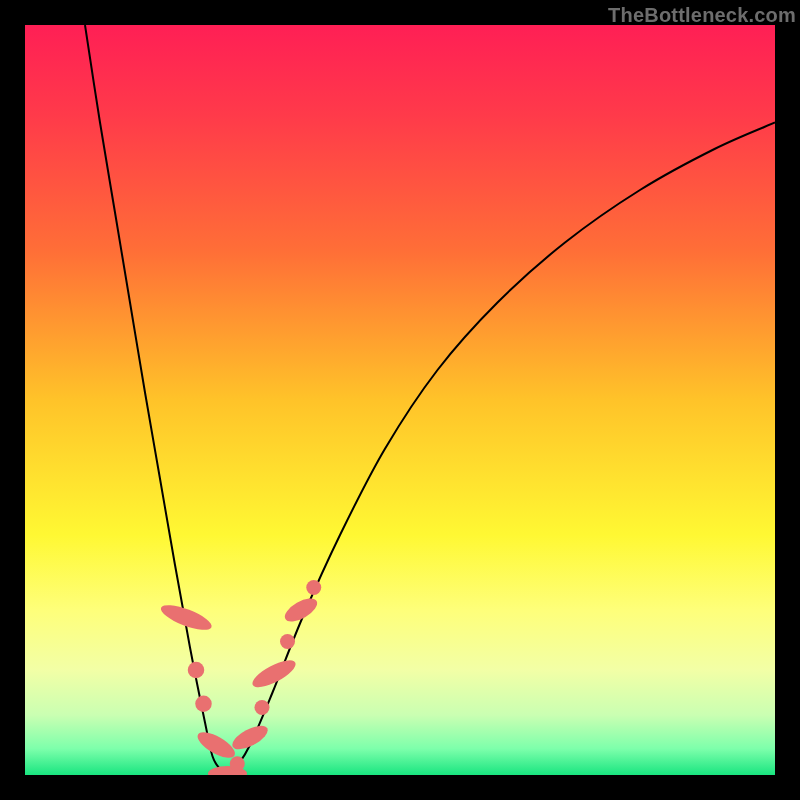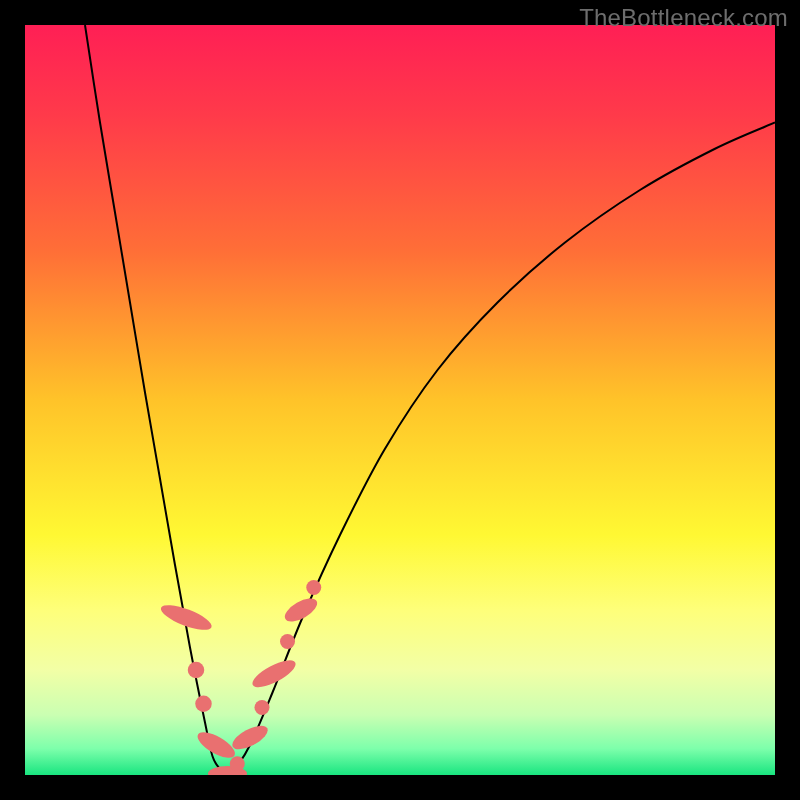--- a/index.html
+++ b/index.html
@@ -23,24 +23,24 @@
     position: absolute;
     left: 25px;
     top: 25px;
     width: 750px;
     height: 750px;
     overflow: hidden;
   }
   .watermark {
     position: absolute;
     top: 4px;
-    right: 12px;
+    right: 4px;
     color: #6d6d6d;
-    font-size: 24px;
-    font-weight: 400;
+    font-size: 20px;
+    font-weight: 700;
     letter-spacing: 0.2px;
   }
   svg {
     display: block;
   }
 </style>
 </head>
 <body>
 
 <div class="frame">

